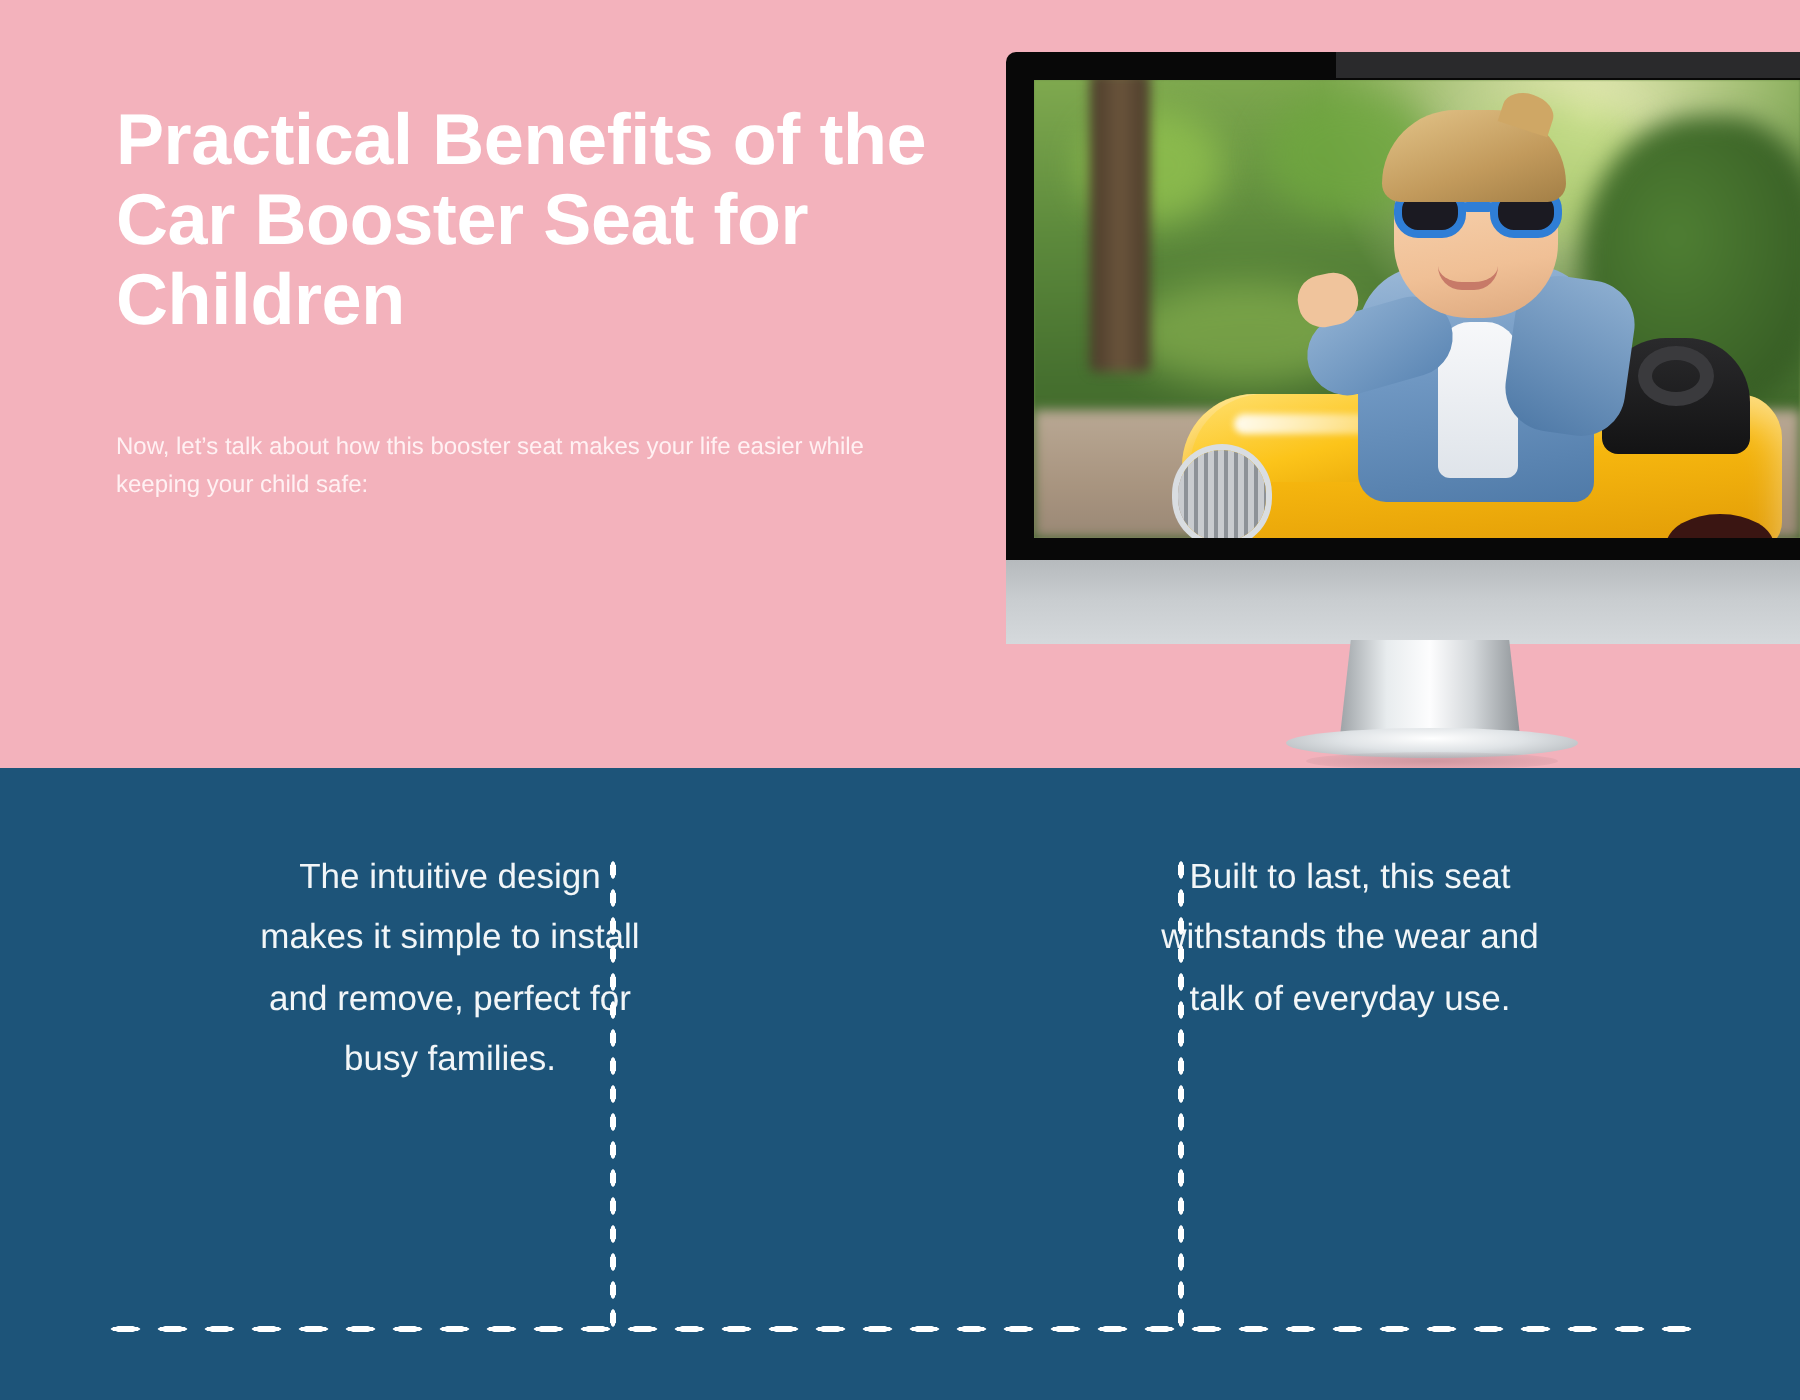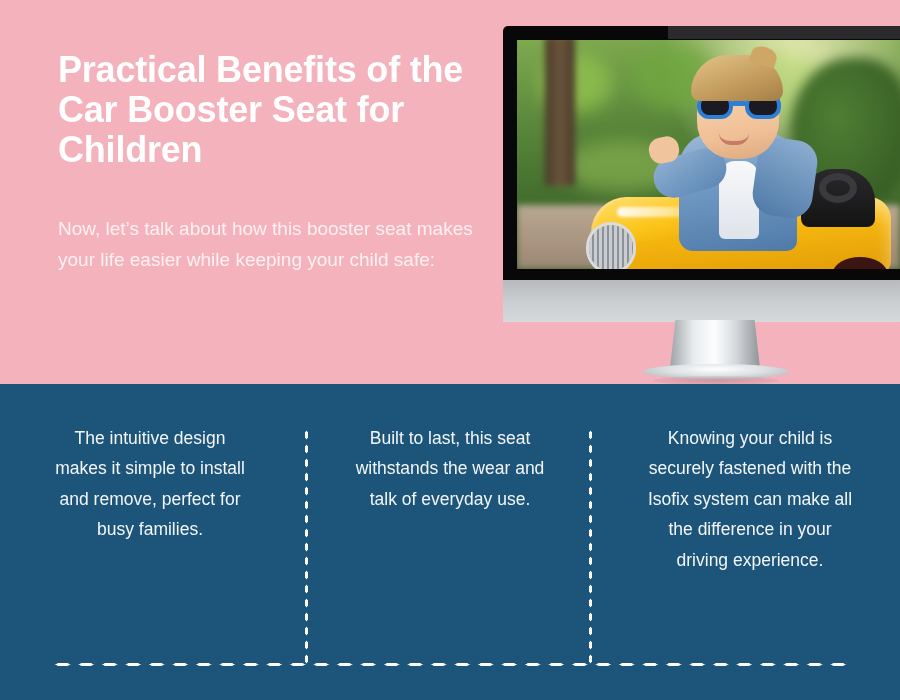--- a/index.html
+++ b/index.html
@@ -17,21 +17,21 @@
   }
   .headline {
     position:absolute; left:58px; top:50px; width:420px;
     color:#FFFFFF;
     font-size:36px; font-weight:bold; line-height:1.11;
     letter-spacing:-0.2px;
   }
   .lede {
     position:absolute; left:58px; top:214px; width:415px;
     color:#FFF1F3;
-    font-size:19px; font-weight:400; line-height:1.62;
+    font-size:12px; font-weight:400; line-height:1.62;
   }
 
   
   .monitor { position:absolute; left:503px; top:26px; width:397px; height:352px; }
   .monitor-bezel {
     position:absolute; left:0; top:0; width:397px; height:257px;
     background:#080808;
     border-radius:5px 0 0 0;
   }
   .monitor-bezel::after{
@@ -301,23 +301,20 @@
   </section>
 
   <section class="band-bottom">
     <div class="cols">
       <div class="col c1">
         <p>The intuitive design makes it simple to install and remove, perfect for busy families.</p>
       </div>
       <div class="col c2">
         <p>Built to last, this seat withstands the wear and talk of everyday use.</p>
       </div>
-      <div class="col c3">
-        <p>Knowing your child is securely fastened with the Isofix system can make all the difference in your driving experience.</p>
-      </div>
     </div>
   </section>
 
   <div class="vdots v1"></div>
   <div class="vdots v2"></div>
   <div class="hdots"></div>
 
 </div>
 
 </body></html>

